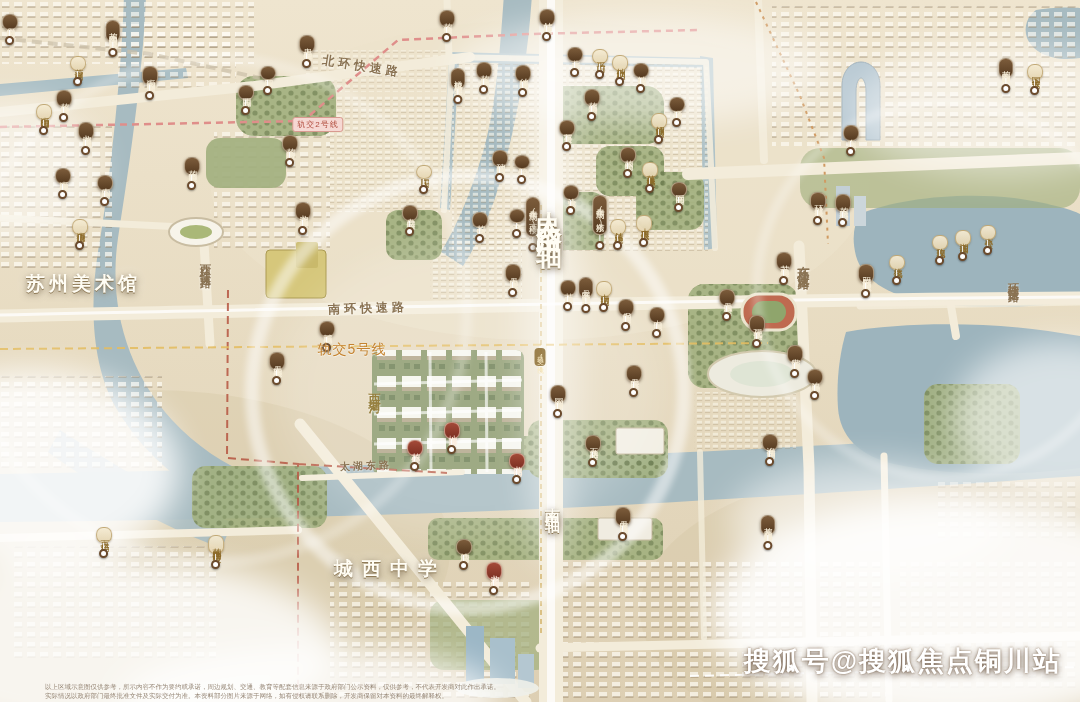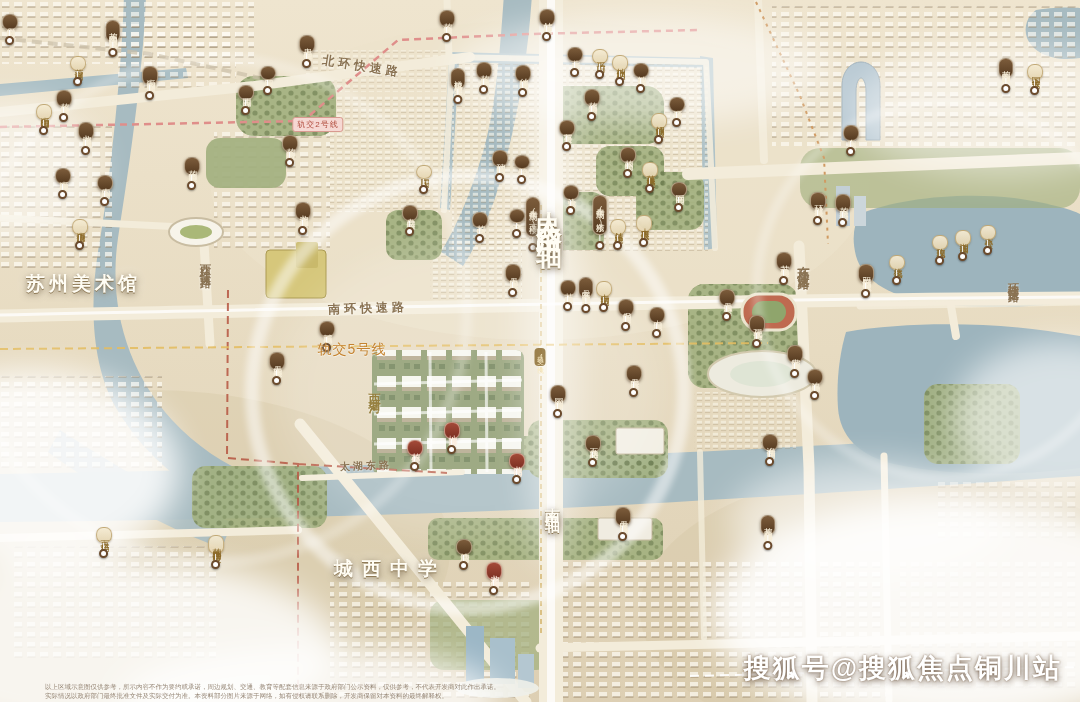--- a/index.html
+++ b/index.html
@@ -50,21 +50,21 @@
         display:flex;flex-direction:column;align-items:center;justify-content:center;gap:2px;}
   .emblem{width:17px;height:17px;border-radius:50%;border:1px solid #dcc183;position:relative;}
   .emblem::before{content:"";position:absolute;left:4.5px;top:4.5px;width:6px;height:6px;
         background:#e3c887;transform:rotate(45deg);}
   .logo-title{color:#e9d098;font-size:12px;font-weight:bold;letter-spacing:1px;
         font-family:"Liberation Serif",serif;white-space:nowrap;}
   .logo-sep{display:inline-block;width:1px;height:9px;background:rgba(233,208,152,.7);
         margin:0 4px;vertical-align:middle;}
   .logo-tag{color:#c2a468;font-size:5px;letter-spacing:2.5px;}
 
-  .watermark{position:absolute;right:18px;bottom:16px;z-index:50;color:#ffffff;
+  .watermark{position:absolute;right:18px;bottom:23px;z-index:50;color:#ffffff;
         font-size:27px;font-weight:bold;letter-spacing:2px;
         text-shadow:0 2px 6px rgba(70,45,25,.7),0 0 2px rgba(120,90,60,.8);}
   .disclaimer{position:absolute;left:45px;top:682px;width:990px;z-index:40;
         font-size:6.5px;color:#8b7a68;line-height:1.45;opacity:.9;}
 </style>
 </head>
 <body>
 
 <div id="stage">
 

